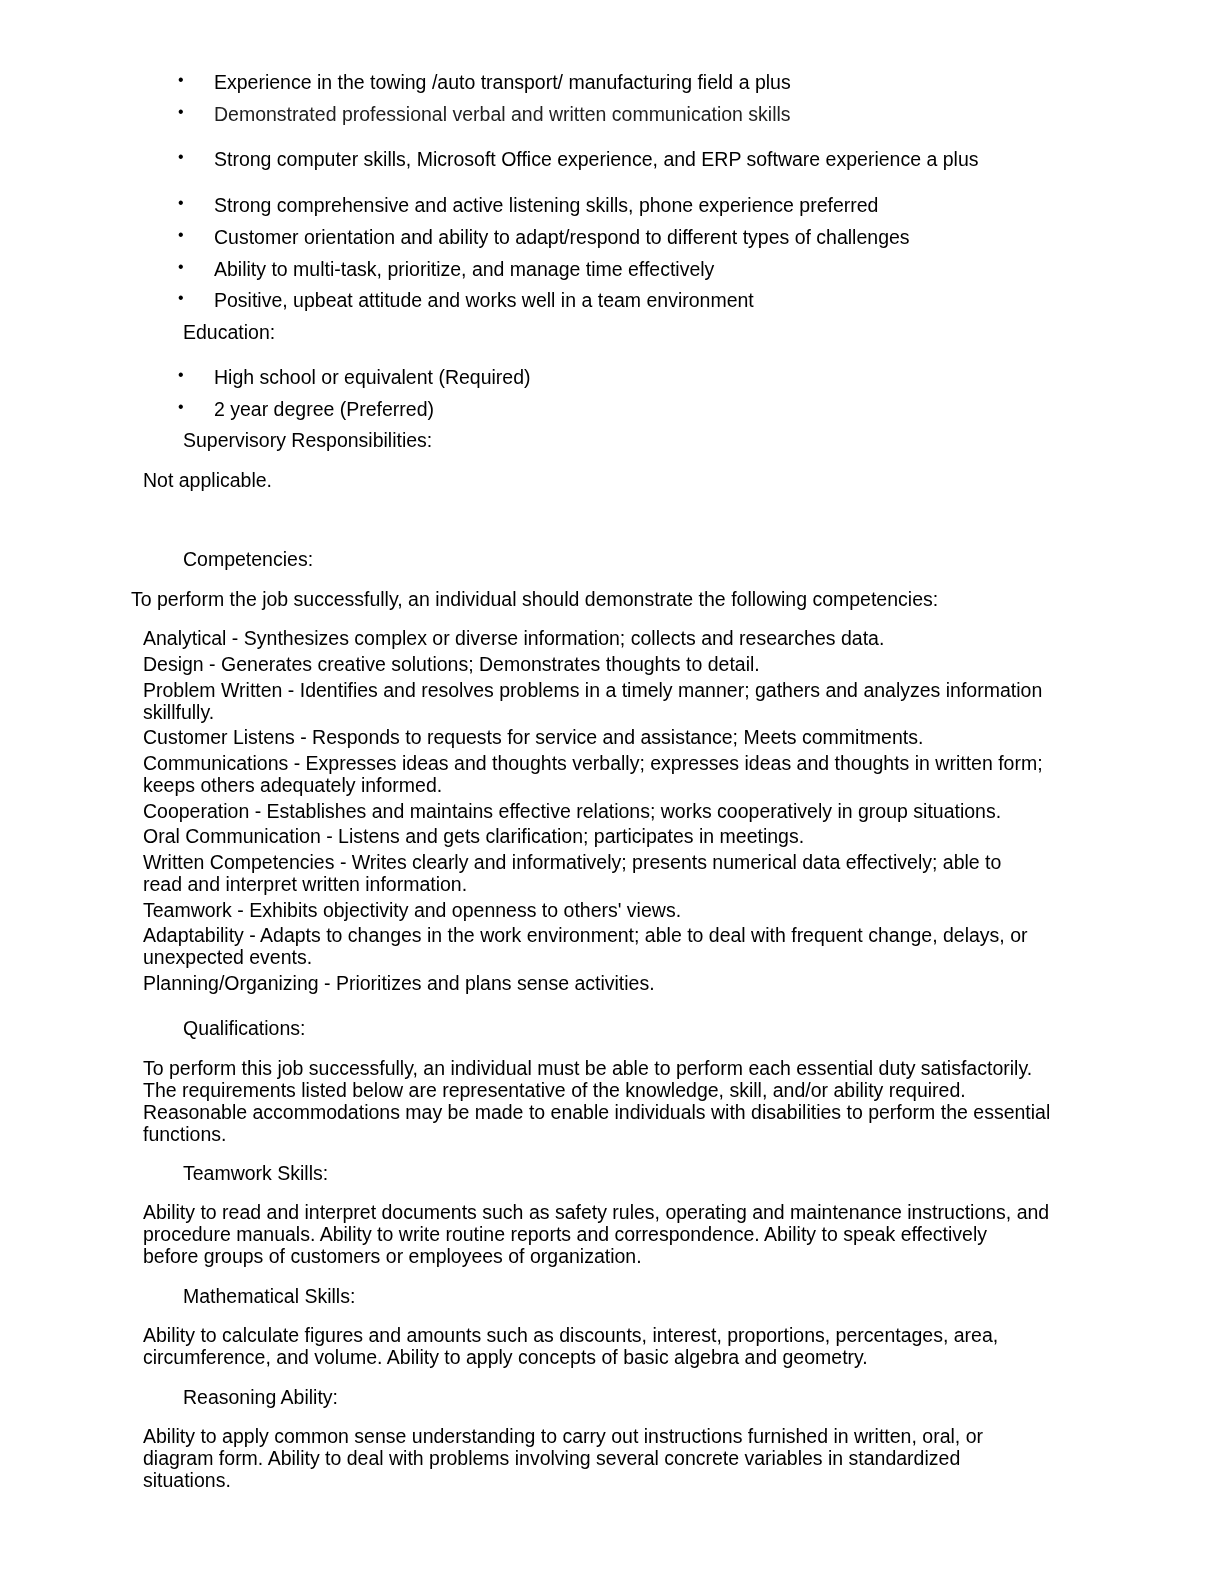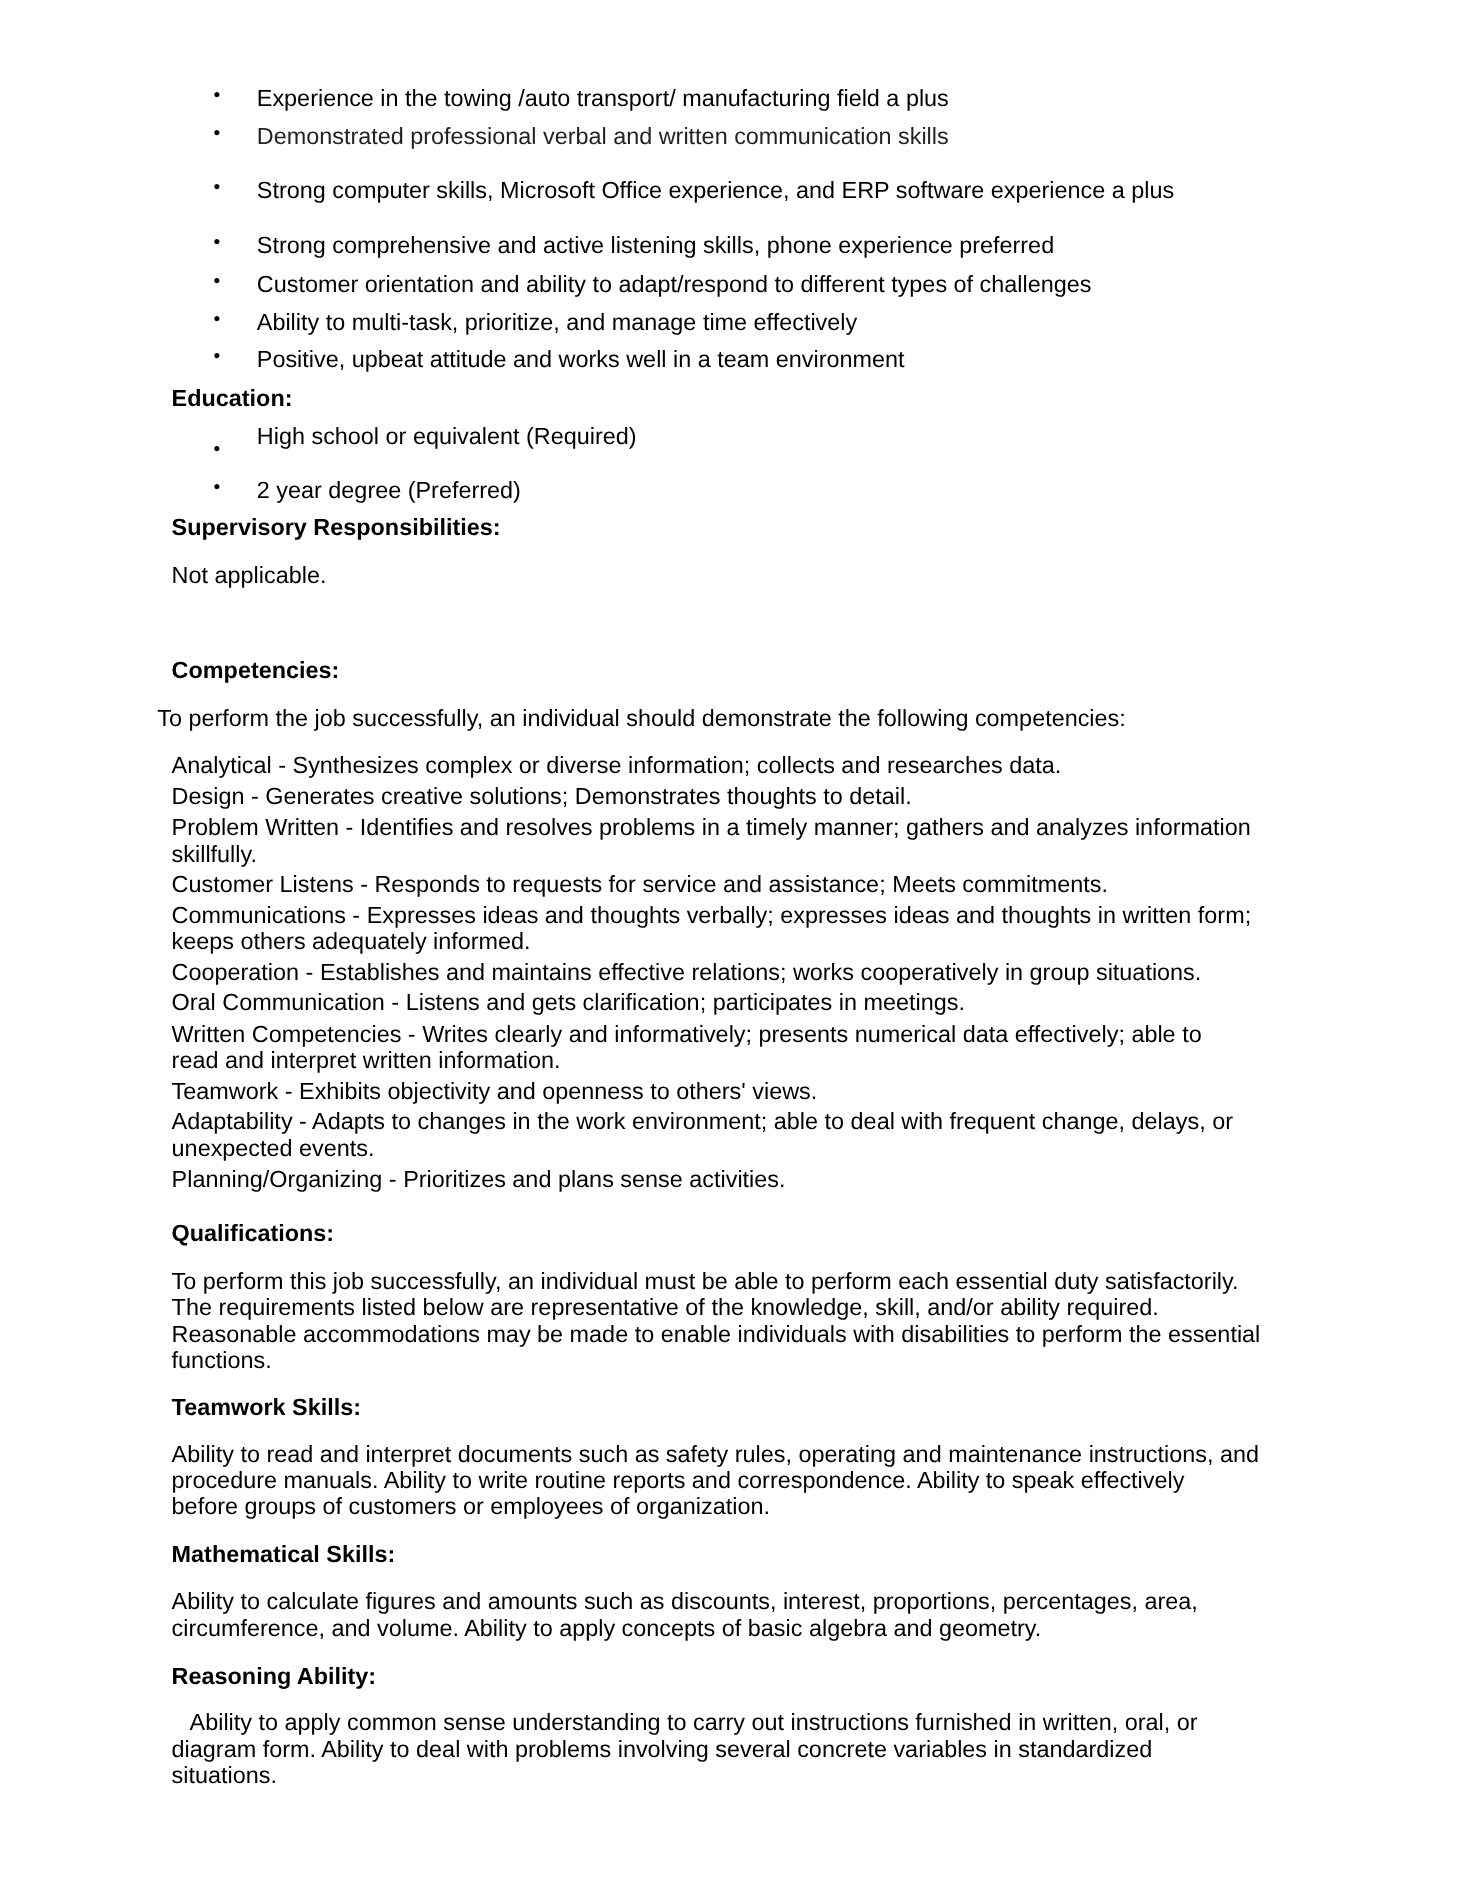--- a/index.html
+++ b/index.html
@@ -3,21 +3,21 @@
   <meta charset="utf-8">
   <style>
     html, body { margin: 0; padding: 0; background: #ffffff; }
     body {
       width: 1224px; height: 1584px; position: relative; overflow: hidden;
       font-family: "Liberation Sans", sans-serif; color: #000000;
       font-size: 19.5px;
     }
     .abs { position: absolute; white-space: nowrap; line-height: 22px; }
     .bullet { position: absolute; font-size: 16px; line-height: 22px; }
-    .heading { font-weight: bold; }
+    .heading { font-weight: normal; margin-left: 40px; }
     .gray { color: #222222; }
   </style>
 </head>
 <body>
 
 <div>
 
   <div>
     <span class="bullet" style="left:178px;top:69px">•</span>
     <span class="abs" style="left:214px;top:71px">Experience in the towing /auto transport/ manufacturing field a plus</span>
@@ -37,21 +37,21 @@
     <span class="bullet" style="left:178px;top:256px">•</span>
     <span class="abs" style="left:214px;top:258px">Ability to multi-task, prioritize, and manage time effectively</span>
 
     <span class="bullet" style="left:178px;top:287px">•</span>
     <span class="abs" style="left:214px;top:289px">Positive, upbeat attitude and works well in a team environment</span>
   </div>
 
   <div>
     <span class="abs heading" style="left:143px;top:321px">Education:</span>
     <span class="bullet" style="left:178px;top:364px">•</span>
-    <span class="abs" style="left:214px;top:353px">High school or equivalent (Required)</span>
+    <span class="abs" style="left:214px;top:366px">High school or equivalent (Required)</span>
     <span class="bullet" style="left:178px;top:396px">•</span>
     <span class="abs" style="left:214px;top:398px">2 year degree (Preferred)</span>
   </div>
 
   <div>
     <span class="abs heading" style="left:143px;top:429px">Supervisory Responsibilities:</span>
     <span class="abs" style="left:143px;top:469px">Not applicable.</span>
   </div>
 
   <div>
@@ -90,18 +90,18 @@
   </div>
 
   <div>
     <span class="abs heading" style="left:143px;top:1285px">Mathematical Skills:</span>
     <span class="abs" style="left:143px;top:1324px">Ability to calculate figures and amounts such as discounts, interest, proportions, percentages, area,</span>
     <span class="abs" style="left:143px;top:1346px">circumference, and volume.  Ability to apply concepts of basic algebra and geometry.</span>
   </div>
 
   <div>
     <span class="abs heading" style="left:143px;top:1386px">Reasoning Ability:</span>
-    <span class="abs" style="left:158px;top:1425px">Ability to apply common sense understanding to carry out instructions furnished in written, oral, or</span>
+    <span class="abs" style="left:143px;top:1425px">Ability to apply common sense understanding to carry out instructions furnished in written, oral, or</span>
     <span class="abs" style="left:143px;top:1447px">diagram form.  Ability to deal with problems involving several concrete variables in standardized</span>
     <span class="abs" style="left:143px;top:1469px">situations.</span>
   </div>
 
 </div>
 
 </body></html>

